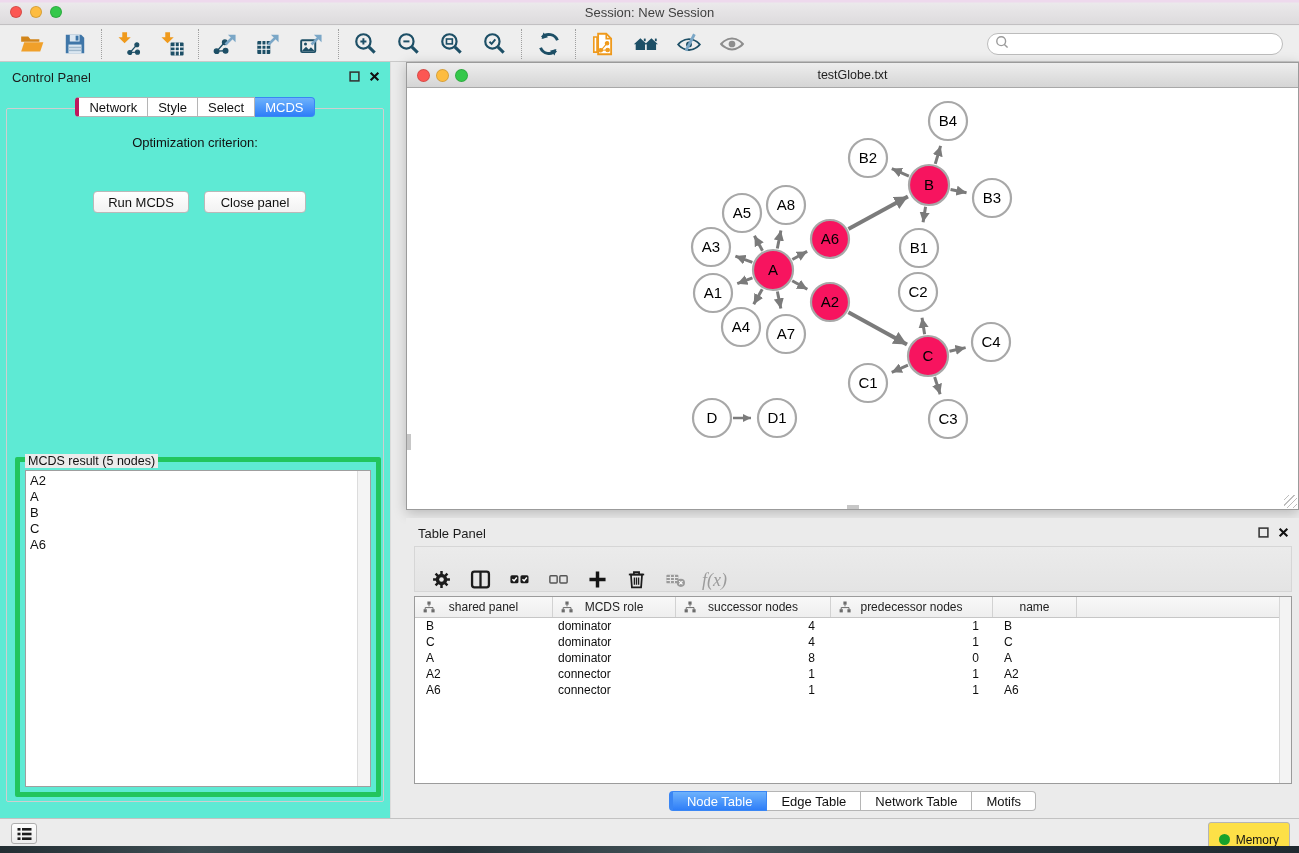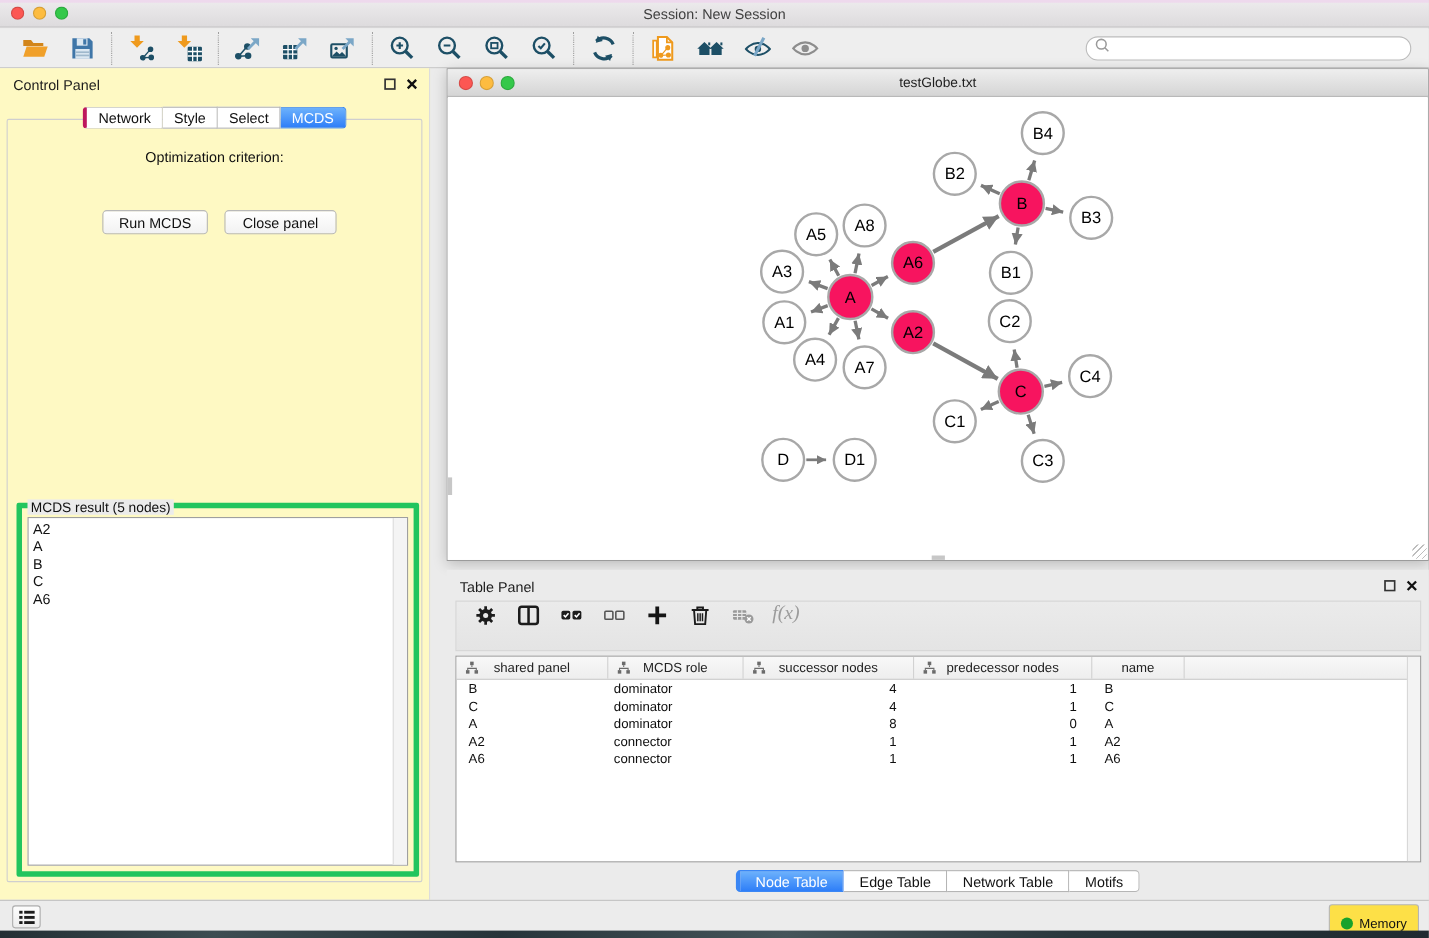--- a/index.html
+++ b/index.html
@@ -22,21 +22,21 @@
   .tb-btn { width:43px; height:32px; display:flex; align-items:center; justify-content:center;
     background:none; border:none; cursor:default; }
   .tb-sep { width:1px; height:30px; border-left:1px dotted #9f9f9f; margin:0 5px; }
   .search { margin-left:auto; margin-right:6px; width:296px; height:22px; border:1px solid #bcbcbc;
     border-radius:12px; background:#fff; display:flex; align-items:center; padding:0 7px; }
   .search input { border:none; outline:none; flex:1; font-size:13px; background:transparent;
     font-family:"Liberation Sans", sans-serif; }
 
   
   .control-panel { position:absolute; top:62px; left:0; width:391px; bottom:35px;
-    background:#fef9c3; border-right:1px solid #dcdcdc; }
+    background:#5eead4; border-right:1px solid #dcdcdc; }
   .panel-head { position:relative; height:30px; }
   .panel-head .ptitle { position:absolute; left:12px; top:8px; font-size:13px; color:#1c1c1c; }
   .win-ctrls { position:absolute; right:10px; top:9px; display:flex; gap:9px; }
   .win-ctrls span { display:flex; }
   .cp-tabs { position:absolute; top:35px; left:0; right:0; display:flex; justify-content:center; z-index:2; }
   .tab { height:20px; line-height:19px; padding:0 10px; font-size:13px; background:#fff;
     border:1px solid #b5b5b5; border-left:none; color:#111; }
   .tab:first-child { border-left:4px solid #be185d; border-radius:4px 0 0 4px; }
   .tab:last-child { border-radius:0 4px 4px 0; }
   .tab.active { background:linear-gradient(#6db2fc,#2e7ef8); border-color:#3a86f4; color:#fff; }
@@ -77,21 +77,21 @@
   .net-canvas { position:absolute; top:26px; left:0; right:0; bottom:0; background:#fff; overflow:hidden; }
   .resize-grip { position:absolute; right:1px; bottom:1px; width:13px; height:13px;
     background:repeating-linear-gradient(135deg, transparent 0 3px, #bdbdbd 3px 4px); }
   .net-vthumb { position:absolute; left:0; top:345px; width:4px; height:16px; background:#c7c7c7; }
   .net-hthumb { position:absolute; left:440px; bottom:0; width:12px; height:4px; background:#c7c7c7; }
 
   
   .table-panel { position:absolute; left:406px; top:518px; width:893px; bottom:35px; background:#ebebeb; }
   .tp-toolbar { position:absolute; top:28px; left:8px; right:7px; height:46px;
     background:linear-gradient(#ebebeb,#e4e4e4); border:1px solid #d6d6d6;
-    display:flex; align-items:flex-start; padding-left:14px; gap:15px; }
+    display:flex; align-items:flex-end; padding-left:14px; gap:15px; }
   .tp-btn { width:24px; height:24px; display:flex; align-items:center; justify-content:center;
     background:none; border:none; }
   .fx { font-family:"Liberation Serif", serif; font-style:italic; font-size:18px; color:#9b9b9b; }
   .tp-table { position:absolute; top:78px; left:8px; right:7px; height:188px; background:#fff;
     border:1px solid #9b9b9b; overflow:hidden; }
   .thead { display:flex; height:21px; background:linear-gradient(#f8f8f8,#eee);
     border-bottom:1px solid #c6c6c6; }
   .th { position:relative; display:flex; align-items:center; justify-content:center;
     font-size:12px; color:#222; border-right:1px solid #d2d2d2; }
   .th .tree-ic { position:absolute; left:8px; top:4px; }

